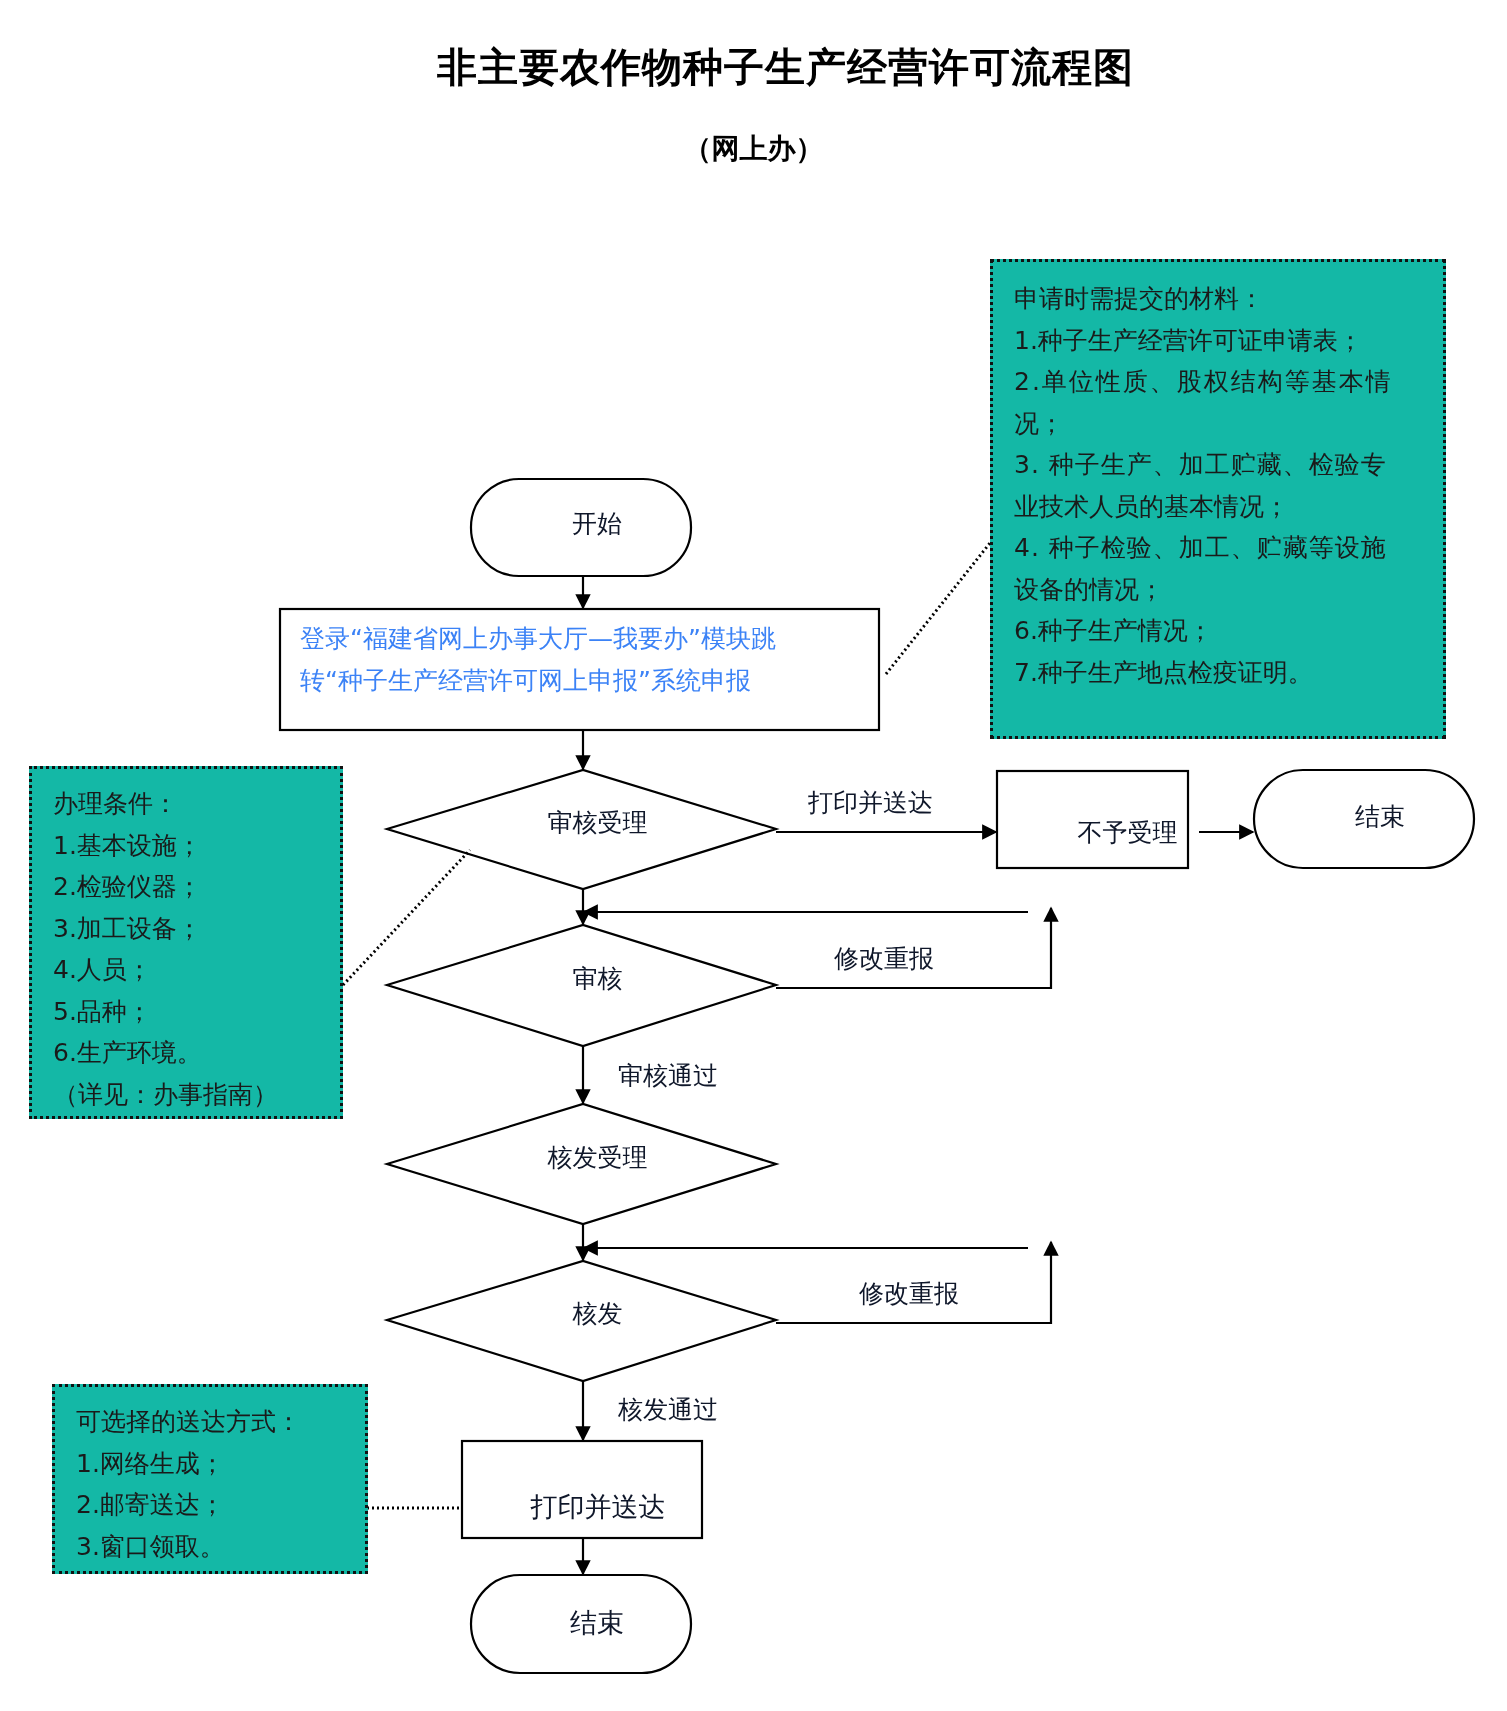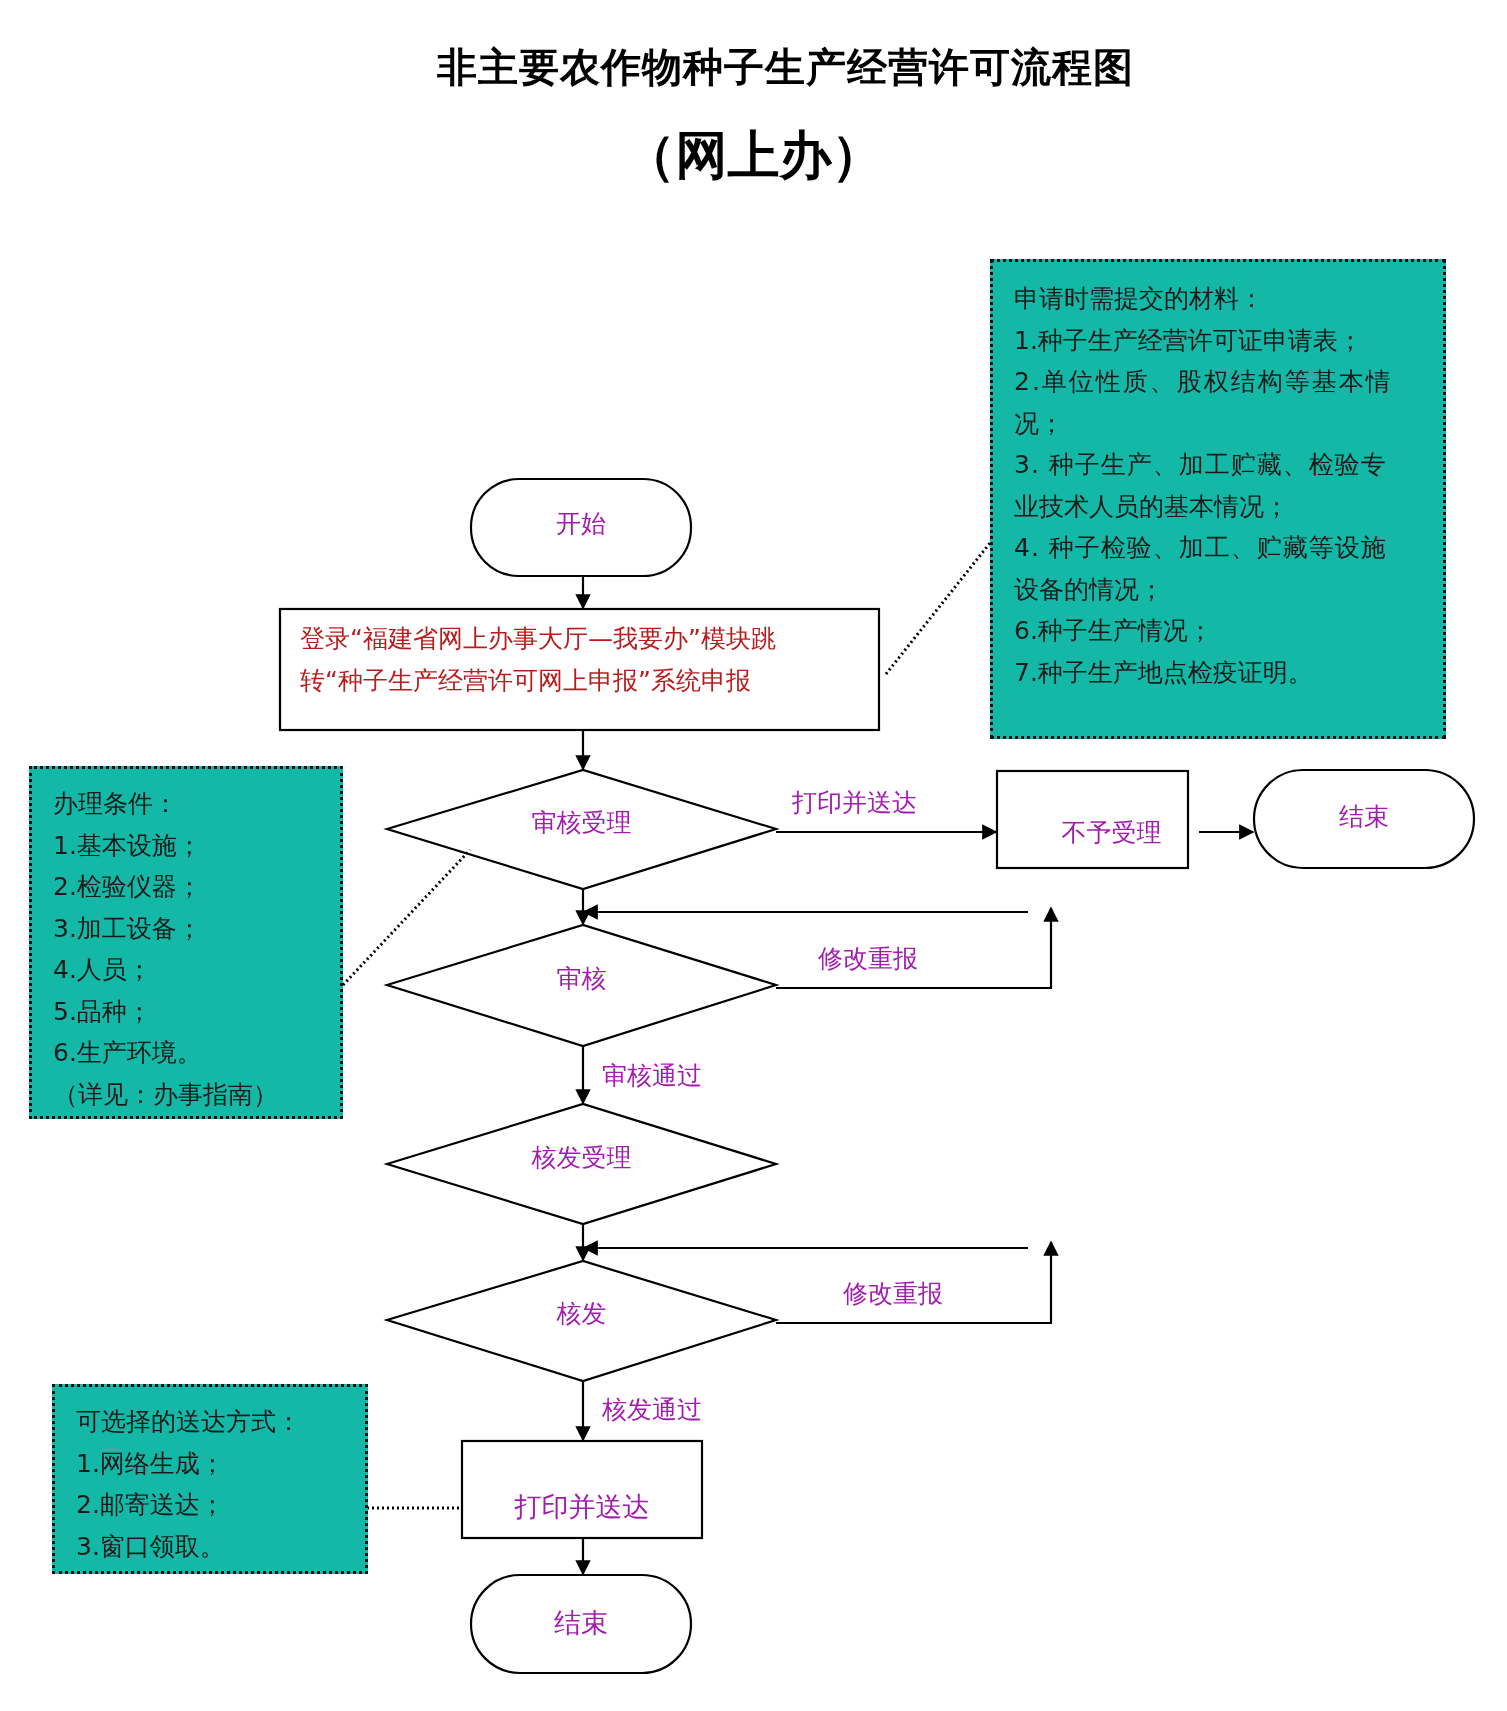--- a/index.html
+++ b/index.html
@@ -1,28 +1,28 @@
 <!DOCTYPE html>
 <html><head>
 <meta charset="utf-8">
 <style>
   html, body { margin: 0; padding: 0; background: #ffffff; }
   body { width: 1507px; height: 1711px; position: relative; overflow: hidden;
          font-family: "DejaVu Sans", sans-serif; color: #111; }
   .title { position: absolute; left: 0; width: 1507px; text-align: center;
            font-family: "DejaVu Serif", serif; font-weight: bold; color: #000; }
   #t1 { top: 40px; font-size: 40px; letter-spacing: 1px; padding-left: 32px; }
-  #t2 { top: 121px; font-size: 52px; }
+  #t2 { top: 130px; font-size: 28px; }
   svg#diagram { position: absolute; left: 0; top: 0; }
-  .lbl { position: absolute; font-size: 25px; white-space: nowrap; color: #a21caf; }
+  .lbl { position: absolute; font-size: 25px; white-space: nowrap; color: #0f172a; padding-left: 16px; }
   .center { text-align: center; }
   .note { position: absolute; border: 3px dotted #111; box-sizing: border-box;
           font-size: 25px; line-height: 41.5px; color: #1a1a1a; background: #14b8a6; }
   .note div { white-space: nowrap; }
-  .boxtext { position: absolute; font-size: 25px; line-height: 42px; color: #b91c1c; }
+  .boxtext { position: absolute; font-size: 25px; line-height: 42px; color: #3b82f6; }
 </style>
 </head>
 <body>
 
 <div class="title" id="t1">非主要农作物种子生产经营许可流程图</div>
 <div class="title" id="t2">（网上办）</div>
 
 <svg id="diagram" width="1507" height="1711" viewBox="0 0 1507 1711">
   <defs>
     <marker id="arr" viewBox="0 0 10 10" refX="9" refY="5" markerWidth="7" markerHeight="7" orient="auto-start-reverse">

